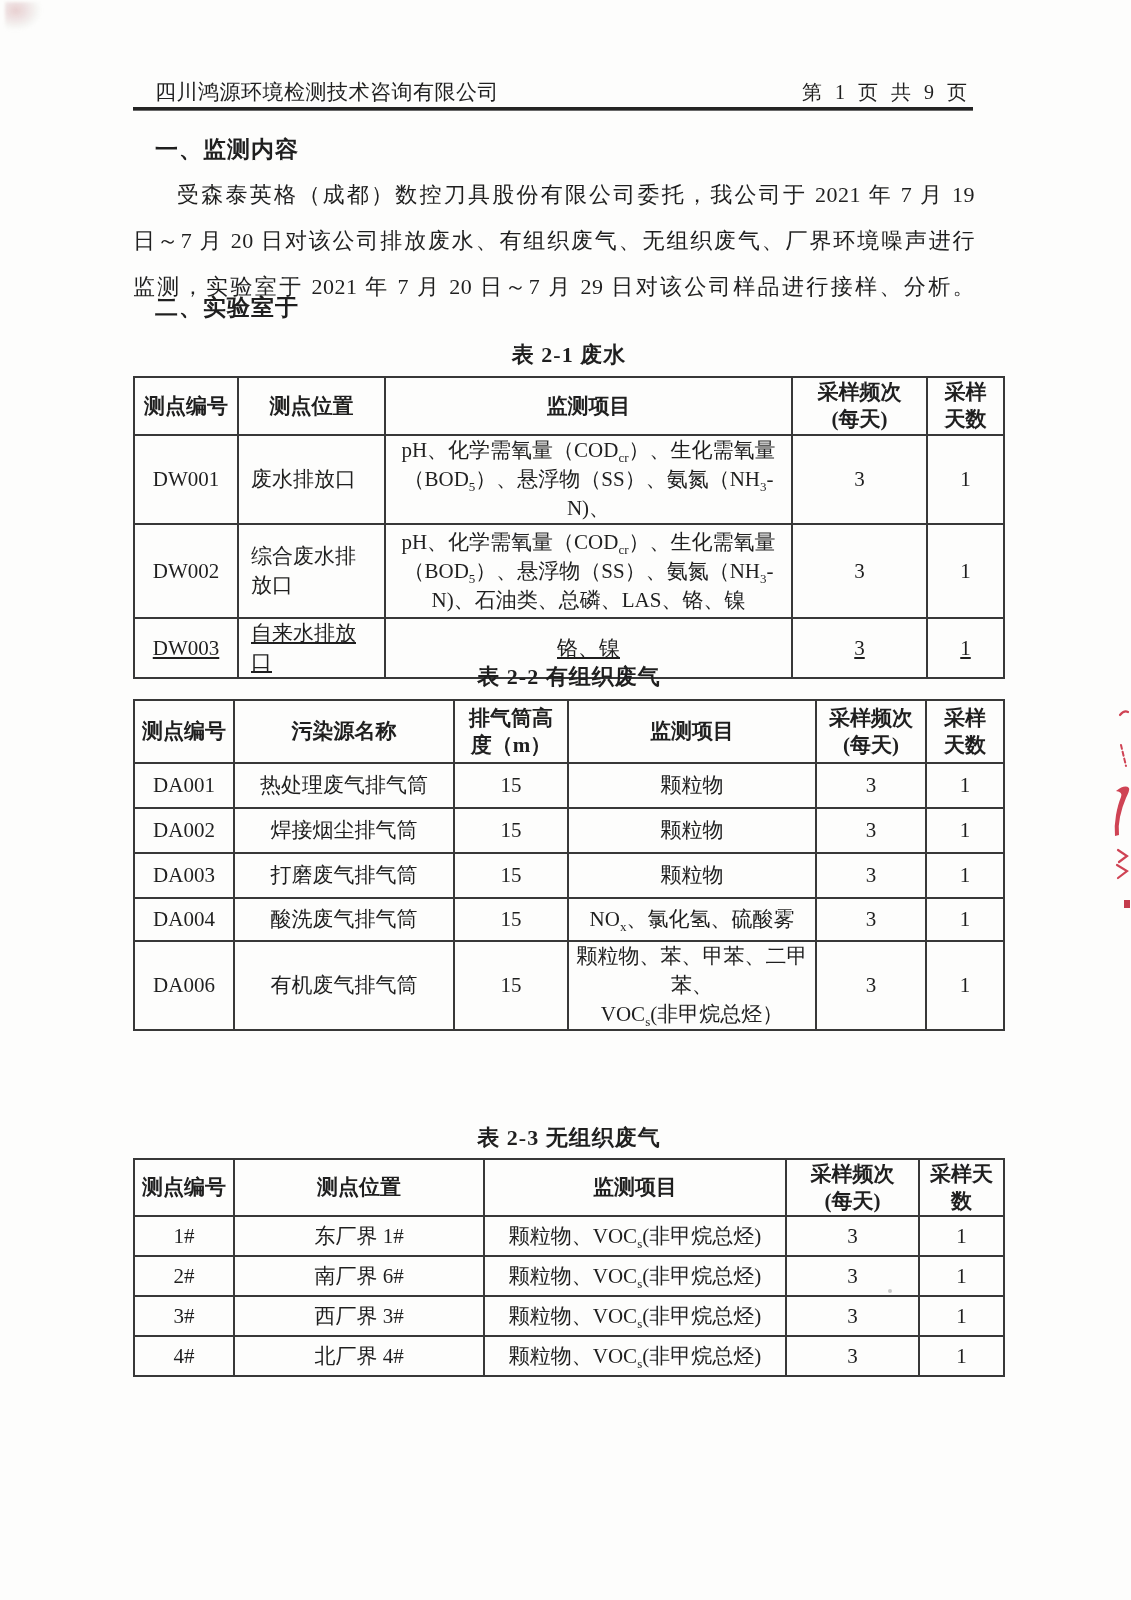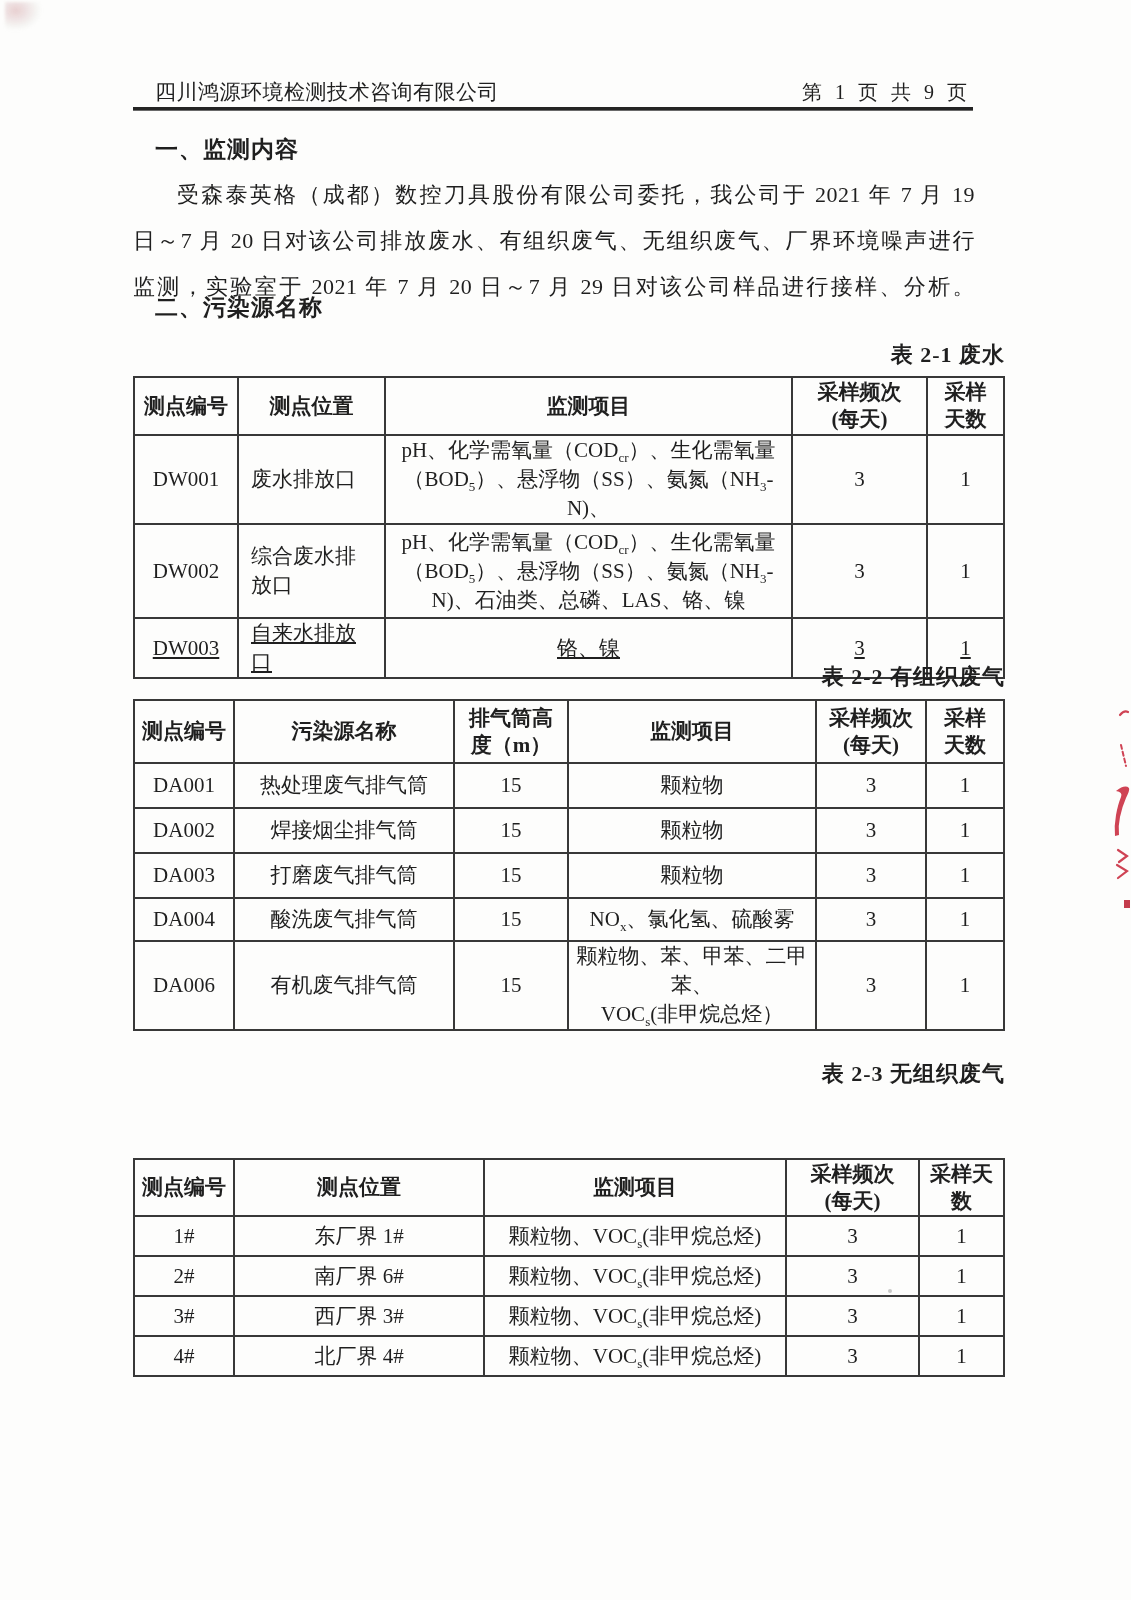--- a/index.html
+++ b/index.html
@@ -31,26 +31,26 @@
   #h-sec1{top:134px;}
   #h-sec2{top:292px;}
   .body-par{
     position:absolute;left:133px;top:172px;width:842px;
     font-size:22px;line-height:46px;
     text-align:justify;text-align-last:justify;
     text-indent:2em;letter-spacing:.5px;
   }
   
   .tbl-title{
-    position:absolute;left:133px;width:872px;text-align:right;
+    position:absolute;left:133px;width:872px;text-align:center;
     font-size:22px;font-weight:bold;letter-spacing:1px;
   }
   #title-t1{top:340px;}
   #title-t2{top:662px;}
-  #title-t3{top:1059px;}
+  #title-t3{top:1123px;}
   
   table.doc{
     position:absolute;left:133px;
     border-collapse:collapse;table-layout:fixed;width:872px;
     font-size:21px;
   }
   table.doc th,table.doc td{
     border:2px solid #383838;
     text-align:center;vertical-align:middle;
     padding:0 4px;overflow:hidden;
@@ -114,21 +114,21 @@
 
   <div class="doc-header">
     <span class="company">四川鸿源环境检测技术咨询有限公司</span>
     <span class="pageinfo">第 1 页 共 9 页</span>
   </div>
   <div class="header-rule"></div>
 
   <div class="sec-heading" id="h-sec1">一、监测内容</div>
   <div class="body-par">受森泰英格（成都）数控刀具股份有限公司委托，我公司于 2021 年 7 月 19<br>日～7 月 20 日对该公司排放废水、有组织废气、无组织废气、厂界环境噪声进行<br>监测，实验室于 2021 年 7 月 20 日～7 月 29 日对该公司样品进行接样、分析。</div>
 
-  <div class="sec-heading" id="h-sec2">二、污染源名称</div>
+  <div class="sec-heading" id="h-sec2">二、实验室于</div>
 
   <div class="tbl-title" id="title-t1">表 2-1 废水</div>
   <table class="doc t1" id="tbl-t1">
     <colgroup>
         <col>
         <col>
         <col>
         <col>
         <col>
       </colgroup>

